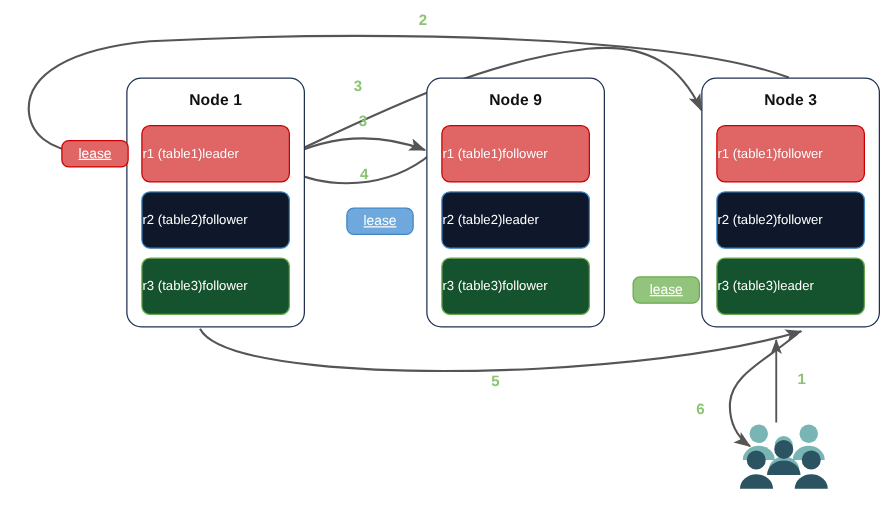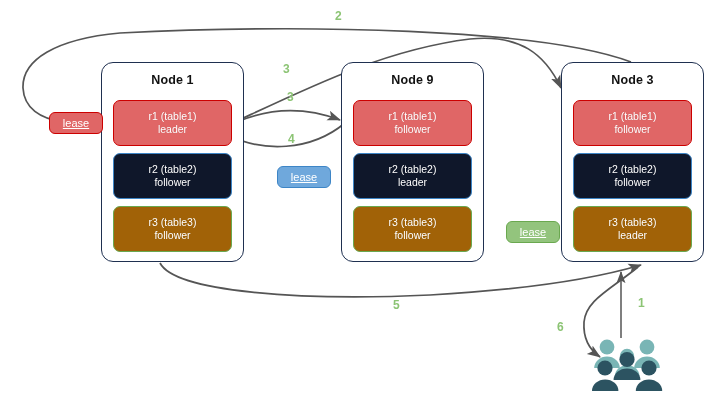--- a/index.html
+++ b/index.html
@@ -41,32 +41,30 @@
   }
   .replicas {
     padding: 6px 11px 10px 11px;
   }
   .replica {
     box-sizing: border-box;
     height: 46px;
     border-radius: 7px;
     margin-top: 7px;
     display: flex;
-    flex-direction: column;
     align-items: center;
-    justify-content: center;
     color: #ffffff;
     font-size: 10.5px;
     line-height: 13px;
     text-shadow: 0 0 1px rgba(0,0,0,0.15);
   }
   .replica .l1, .replica .l2 { display: block; }
   .replica.red    { background: #e06666; border: 1.5px solid #cc0000; }
   .replica.blue   { background: #0f172a; border: 1.5px solid #3d85c6; }
-  .replica.green  { background: #a16207; border: 1.5px solid #6aa84f; }
+  .replica.green  { background: #14532d; border: 1.5px solid #6aa84f; }
 
   .lease {
     position: absolute;
     box-sizing: border-box;
     display: flex;
     align-items: center;
     justify-content: center;
     height: 22px;
     border-radius: 6px;
     color: #ffffff;

